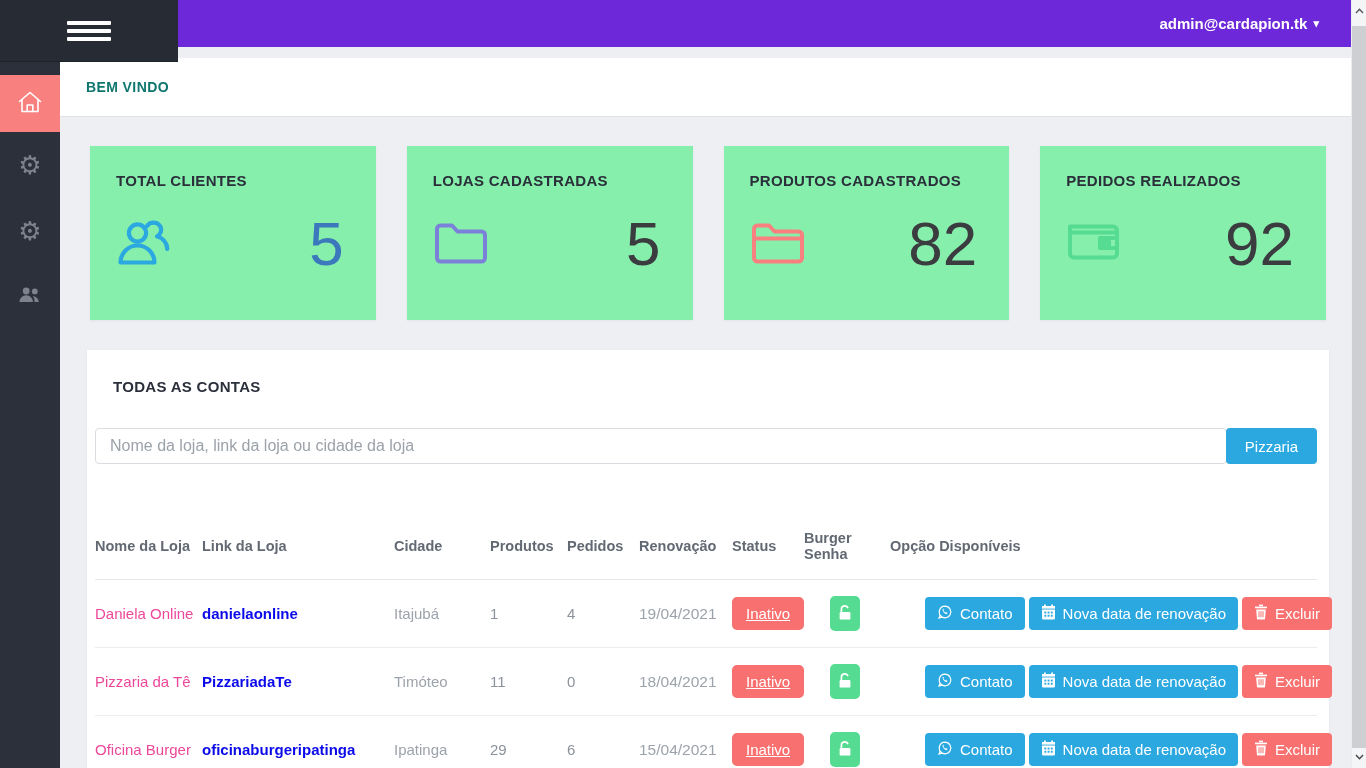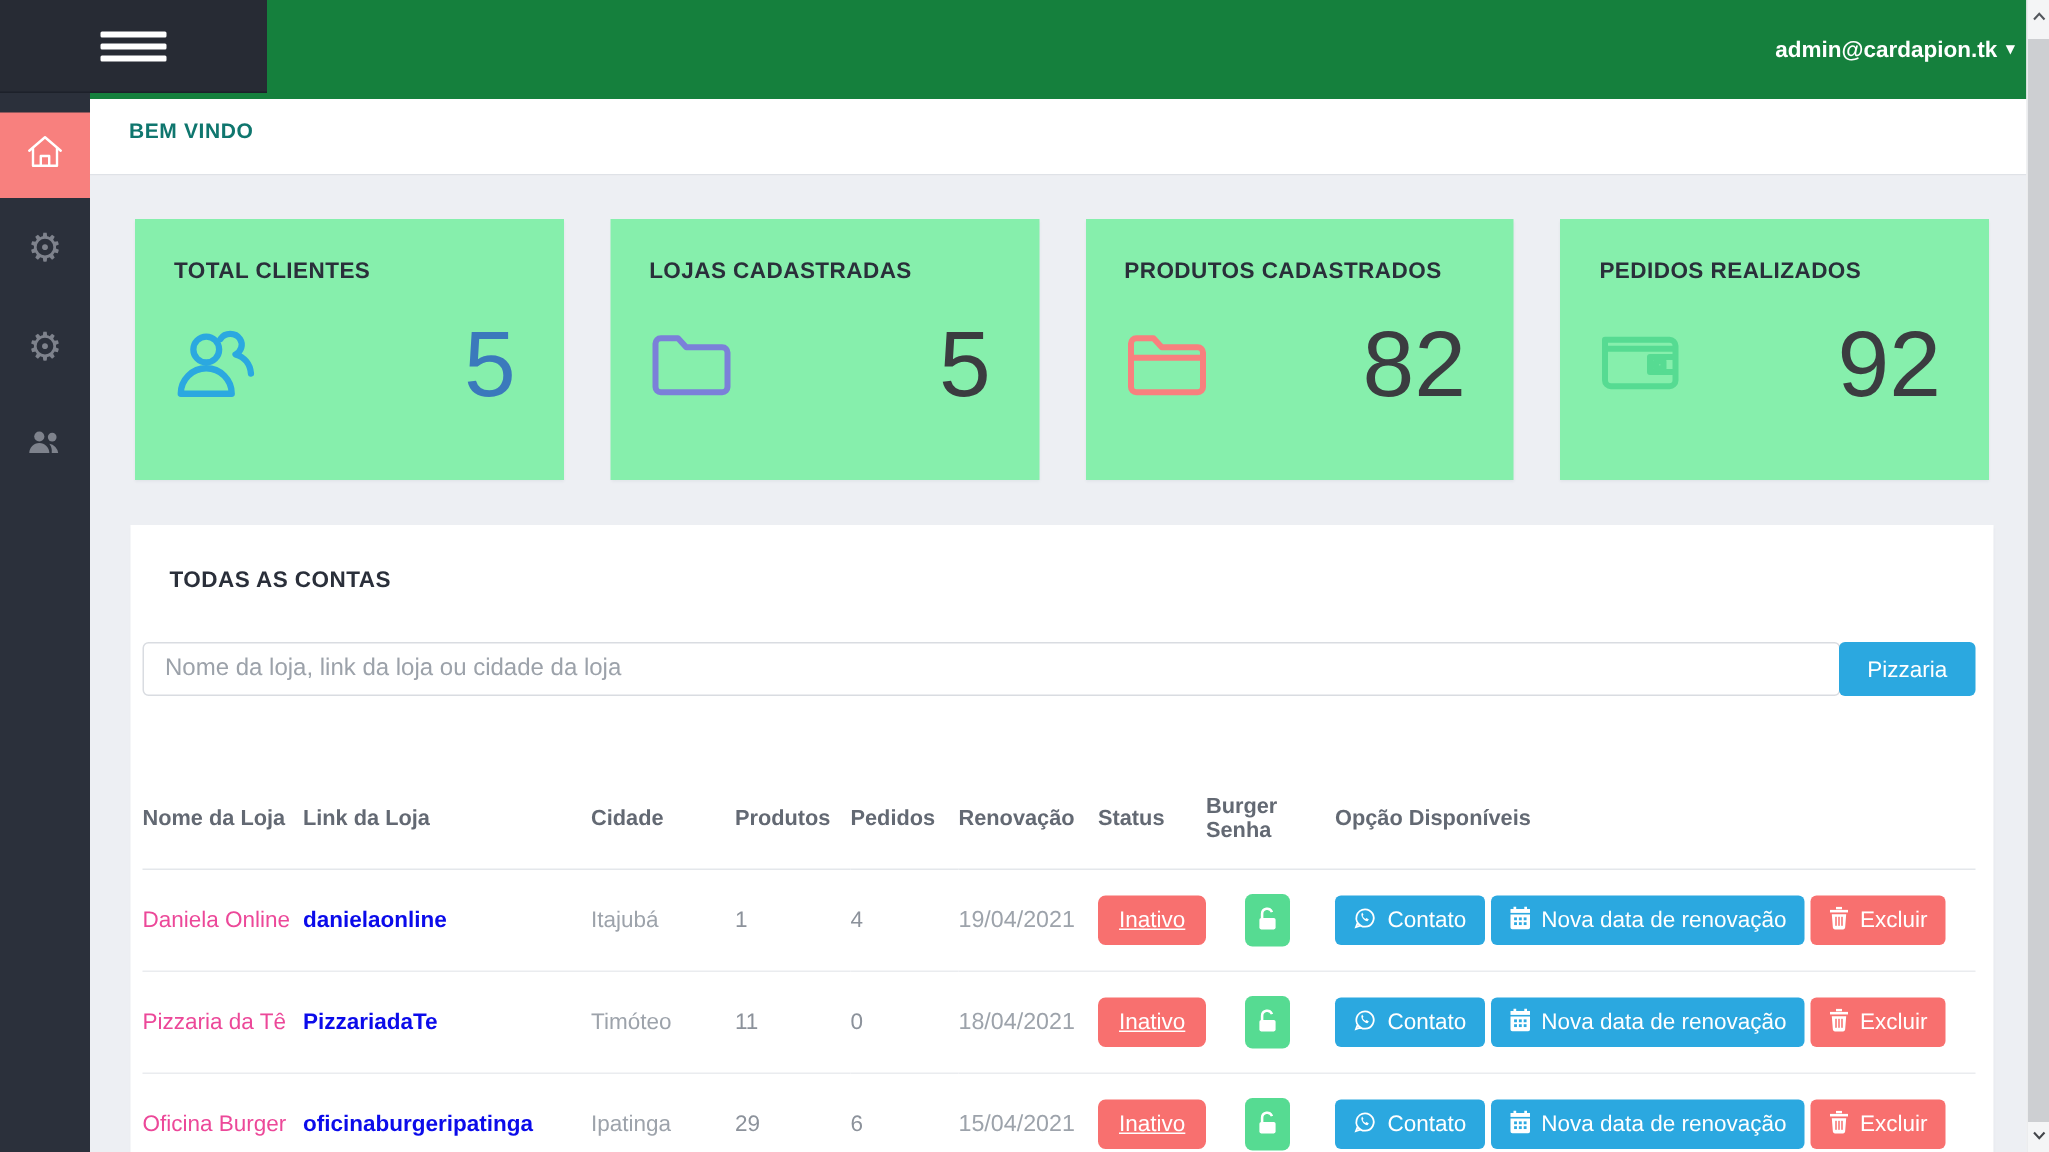--- a/index.html
+++ b/index.html
@@ -1,20 +1,20 @@
 <!DOCTYPE html>
 <html><head>
 <meta charset="utf-8">
 <style>
   * { box-sizing: border-box; margin: 0; padding: 0; }
   html, body { width: 1366px; height: 768px; overflow: hidden; }
   body { font-family: "Liberation Sans", sans-serif; background: #EDEFF3; position: relative; }
 
   
-  .topbar { position: absolute; left: 60px; top: 0; width: 1291px; height: 66px; background: #15803d; z-index: 3; display: flex; align-items: center; justify-content: flex-end; padding-right: 8px; }
+  .topbar { position: absolute; left: 60px; top: 0; width: 1291px; height: 47px; background: #6d28d9; z-index: 3; display: flex; align-items: center; justify-content: flex-end; padding-right: 32px; }
   .user-menu { color: #fff; font-size: 15px; font-weight: bold; display: flex; align-items: center; gap: 6px; cursor: pointer; }
   .user-menu .caret { font-size: 11px; line-height: 1; }
 
   
   .brand { position: absolute; left: 0; top: 0; width: 178px; height: 62px; background: #272B34; border-bottom: 1px solid #1D212A; z-index: 5; display: flex; align-items: center; justify-content: center; cursor: pointer; }
   .hamburger { width: 44px; }
   .hamburger div { height: 4px; background: #fff; border-radius: 1px; margin: 4px 0; }
 
   
   .sidebar { position: absolute; left: 0; top: 0; width: 60px; height: 768px; background: #2B303B; z-index: 4; }
@@ -52,21 +52,21 @@
   .c-name { font-weight: normal; color: #ec4899; }
   .c-link { color: #0B0BEA; font-weight: bold; text-decoration: none; cursor: pointer; }
   .c-city, .c-date { color: #9DA3AB; }
   .c-num { color: #8C929B; }
   .c-date { font-size: 15.5px; }
 
   .badge { display: inline-block; background: #F8706F; color: #fff; font-size: 15px; border-radius: 5px; padding: 8px 14px; text-decoration: underline; }
 
   .btn-lock { width: 30px; height: 35px; border: none; border-radius: 5px; background: #56DB92; cursor: pointer; display: inline-flex; align-items: center; justify-content: center; margin-left: 26px; }
 
-  .actions { display: flex; gap: 4px; }
+  .actions { display: flex; gap: 4px; margin-left: 35px; }
   .btn { height: 33px; border: none; border-radius: 4px; color: #fff; font-family: inherit; font-size: 15px; display: inline-flex; align-items: center; gap: 7px; padding: 0 12px; cursor: pointer; white-space: nowrap; }
   .btn.blue { background: #2BA8E0; }
   .btn.red  { background: #F8706F; }
 
   
   .scrollbar { position: absolute; right: 0; top: 0; width: 15px; height: 768px; background: #F4F5F6; border-left: 1px solid #EBECEE; z-index: 6; }
   .scroll-thumb { position: absolute; left: 0; top: 26px; width: 15px; height: 722px; background: #CDCFD2; }
   .scroll-arrow { position: absolute; left: 1px; width: 13px; height: 14px; display: flex; align-items: center; justify-content: center; cursor: pointer; }
   .scroll-arrow.up { top: 4px; }
   .scroll-arrow.down { bottom: 4px; }

